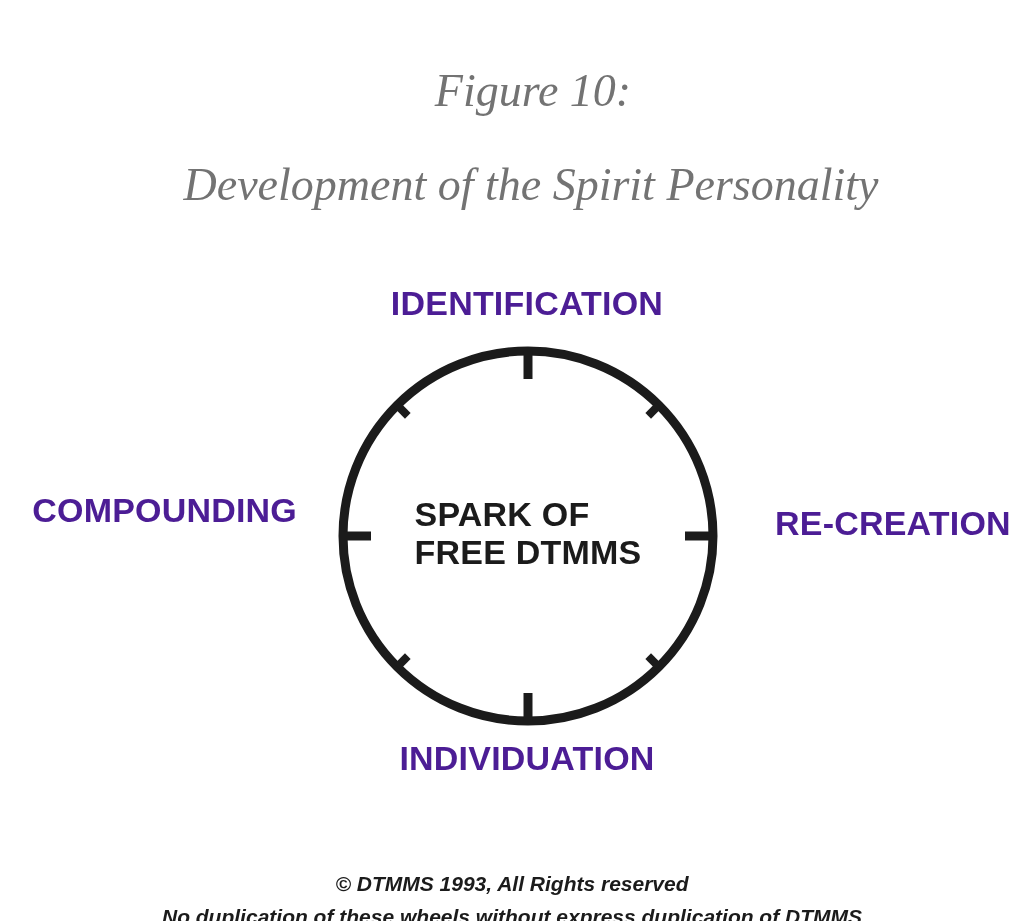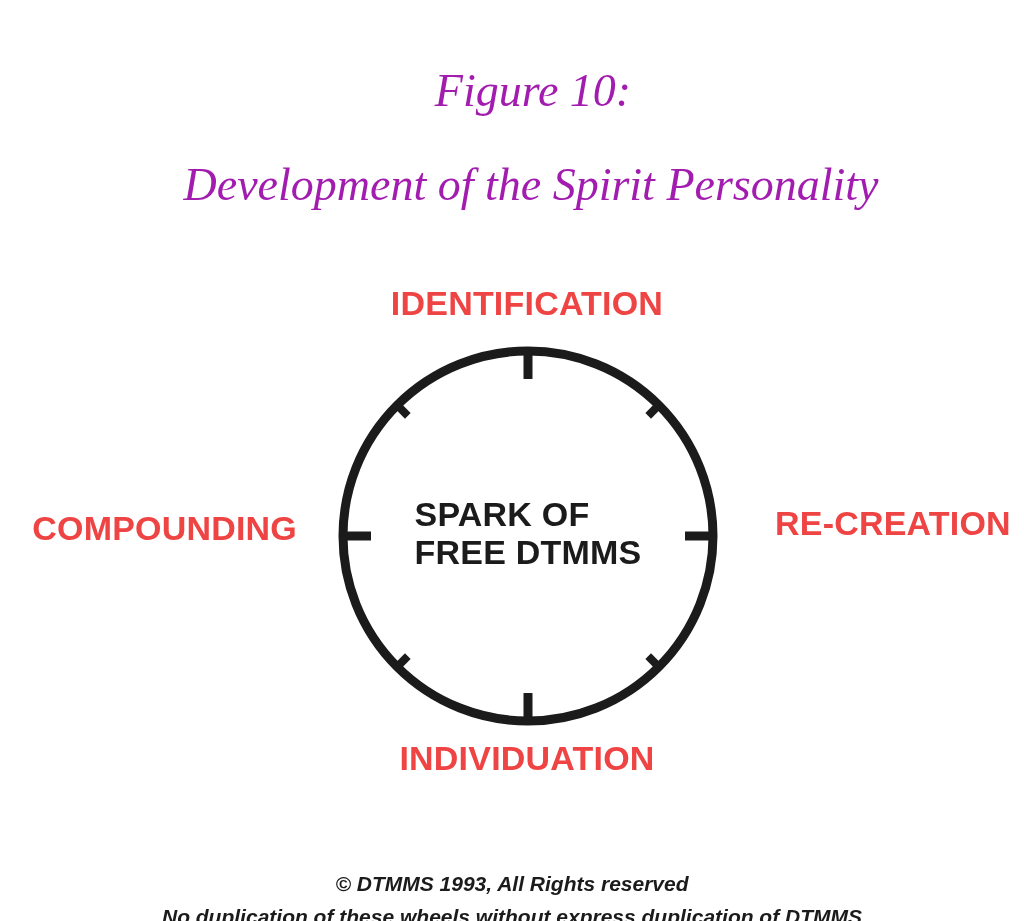--- a/index.html
+++ b/index.html
@@ -13,38 +13,38 @@
     color: #1b1b1b;
   }
   .title-line {
     position: absolute;
     transform: translateX(-50%);
     font-family: "Liberation Serif", serif;
     font-style: italic;
     font-size: 46px;
     line-height: 1;
     white-space: nowrap;
-    color: #a21caf;
+    color: #737373;
   }
   #title-line1 { left: 533px; top: 68px; }
   #title-line2 { left: 531px; top: 145px; margin-top: 17px; }
 
   .wheel-label {
     position: absolute;
     font-family: "Liberation Sans", sans-serif;
     font-weight: bold;
     font-size: 34px;
     line-height: 1;
     white-space: nowrap;
-    color: #ef4444;
+    color: #4c1d95;
     letter-spacing: 0.2px;
   }
   #label-top    { left: 527px; top: 286px; transform: translateX(-50%); }
   #label-bottom { left: 527px; top: 741px; transform: translateX(-50%); }
-  #label-left   { left: 297px; top: 511px; transform: translateX(-100%); }
+  #label-left   { left: 297px; top: 493px; transform: translateX(-100%); }
   #label-right  { left: 763px; top: 506px; margin-left: 12px; }
 
   #center-label {
     position: absolute;
     left: 528px;
     top: 495px;
     transform: translateX(-50%);
     text-align: left;
     font-family: "Liberation Sans", sans-serif;
     font-weight: bold;

